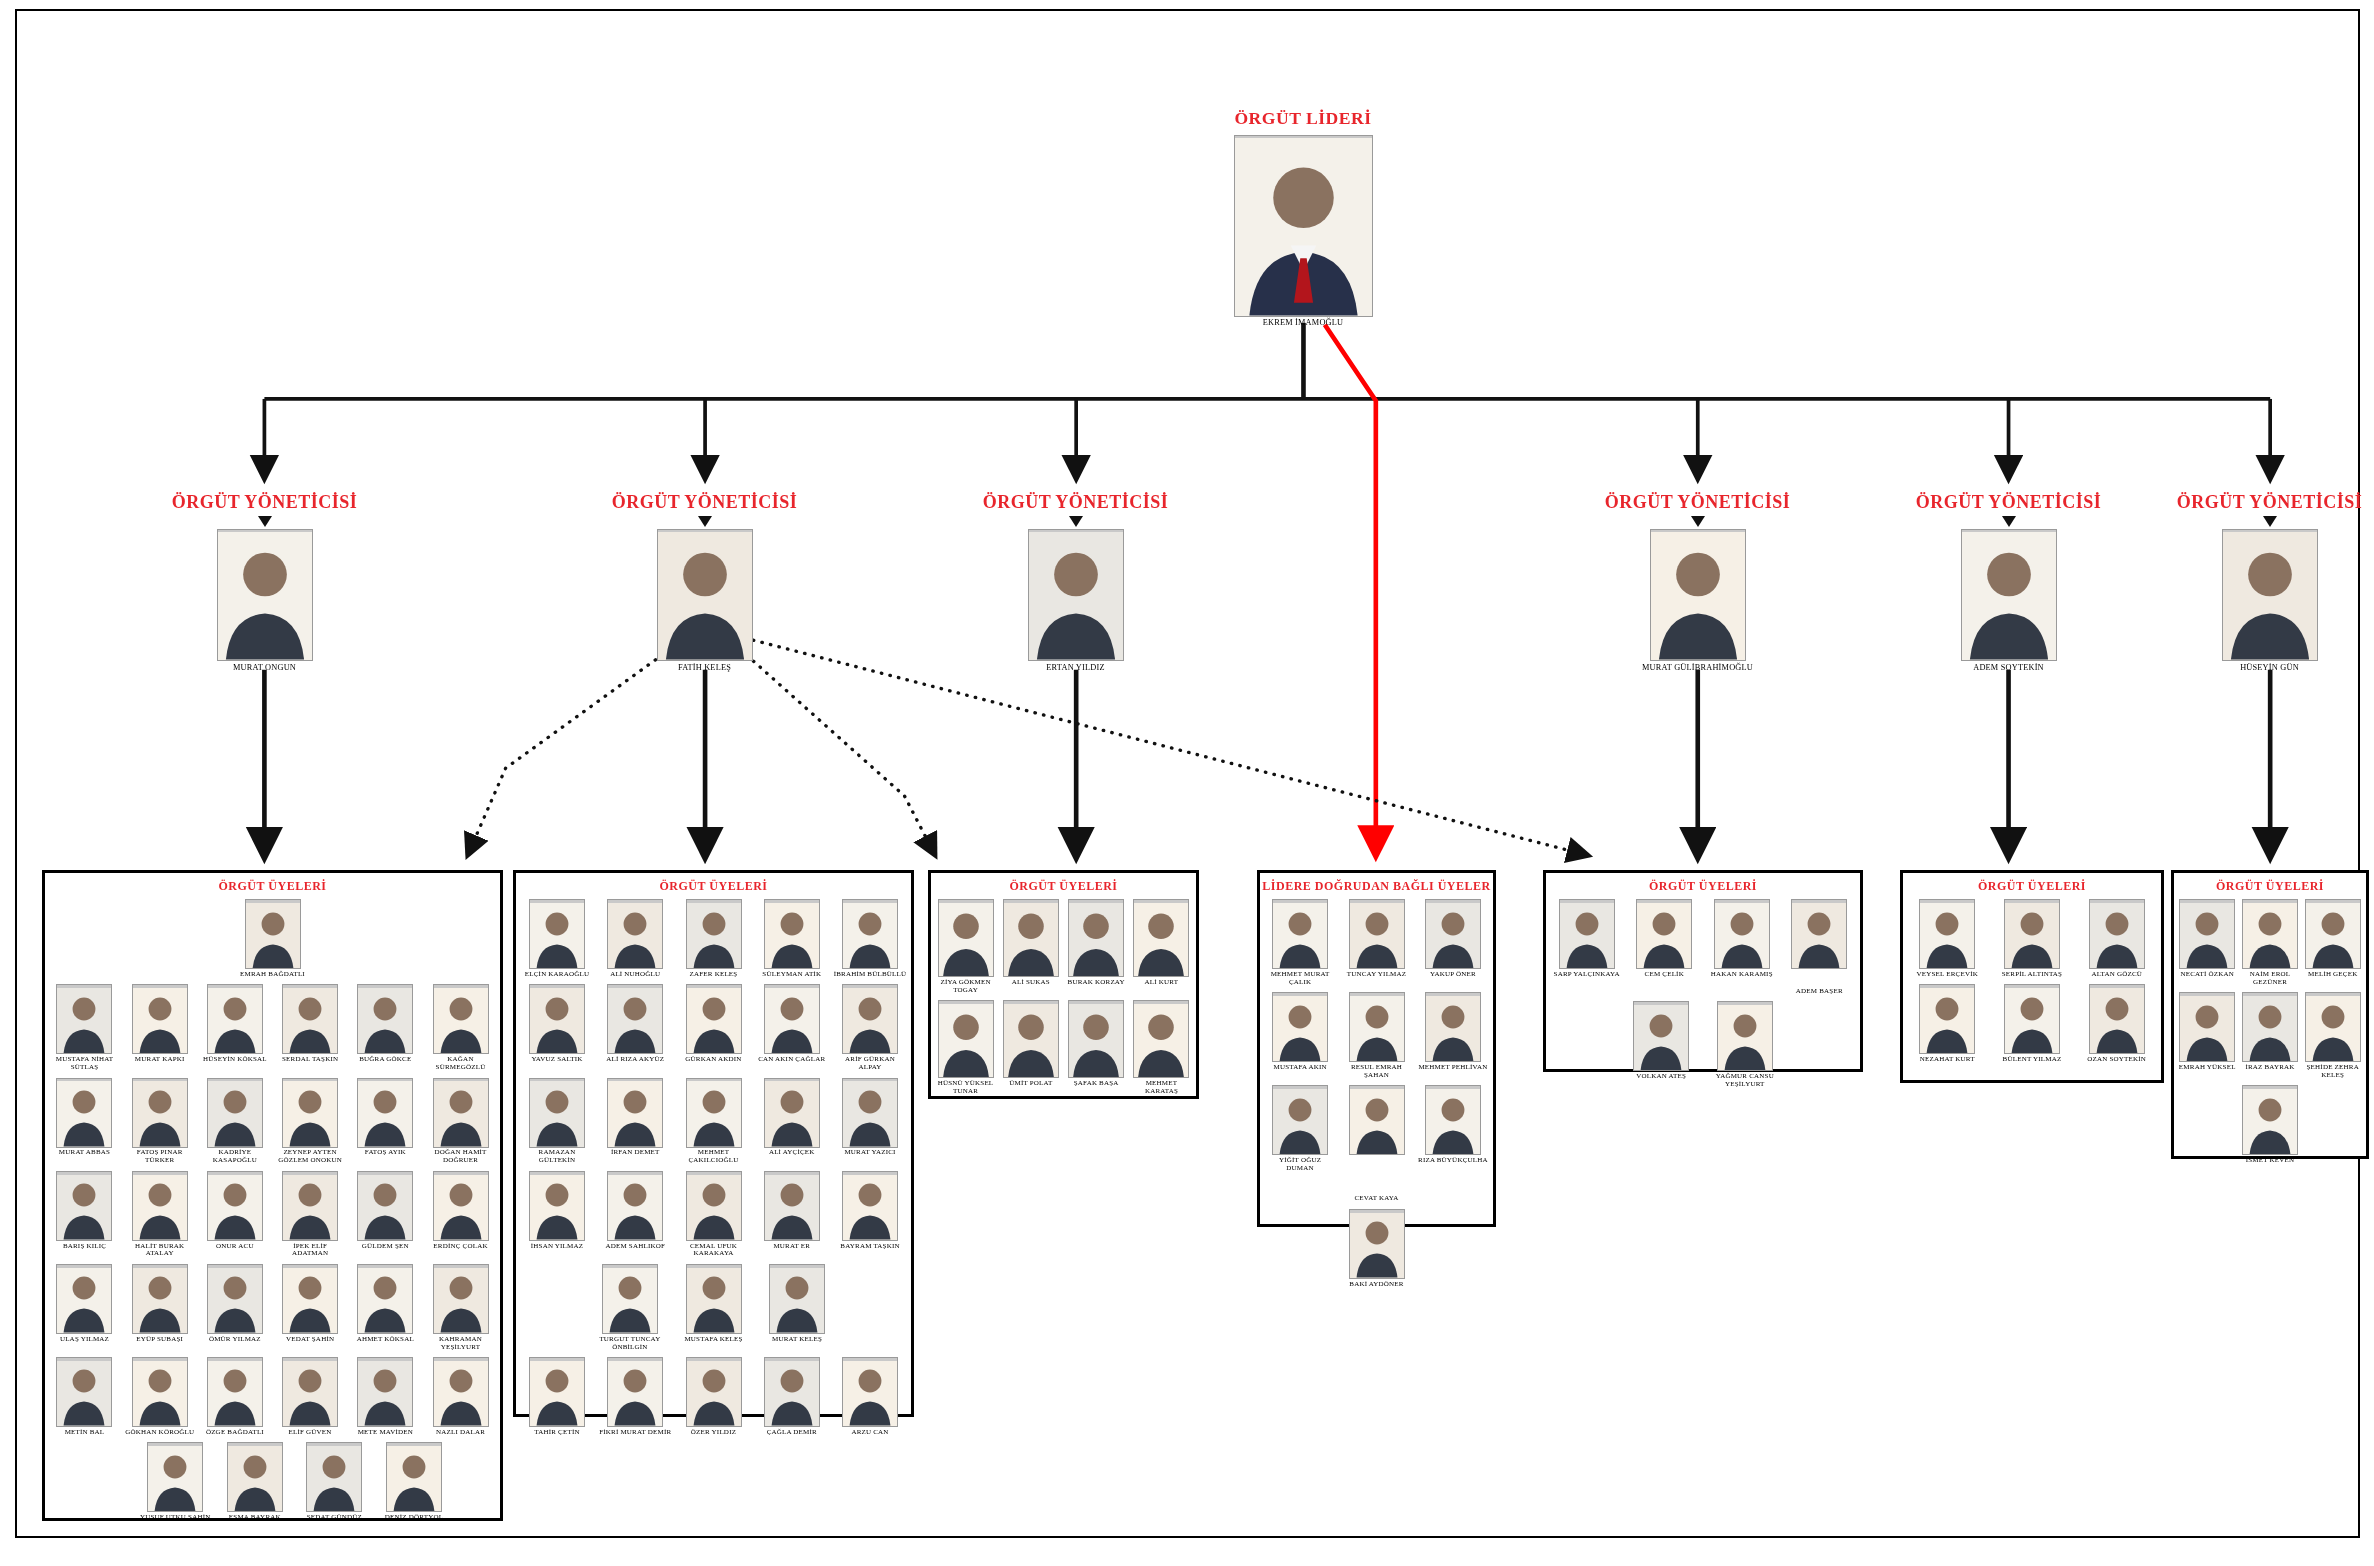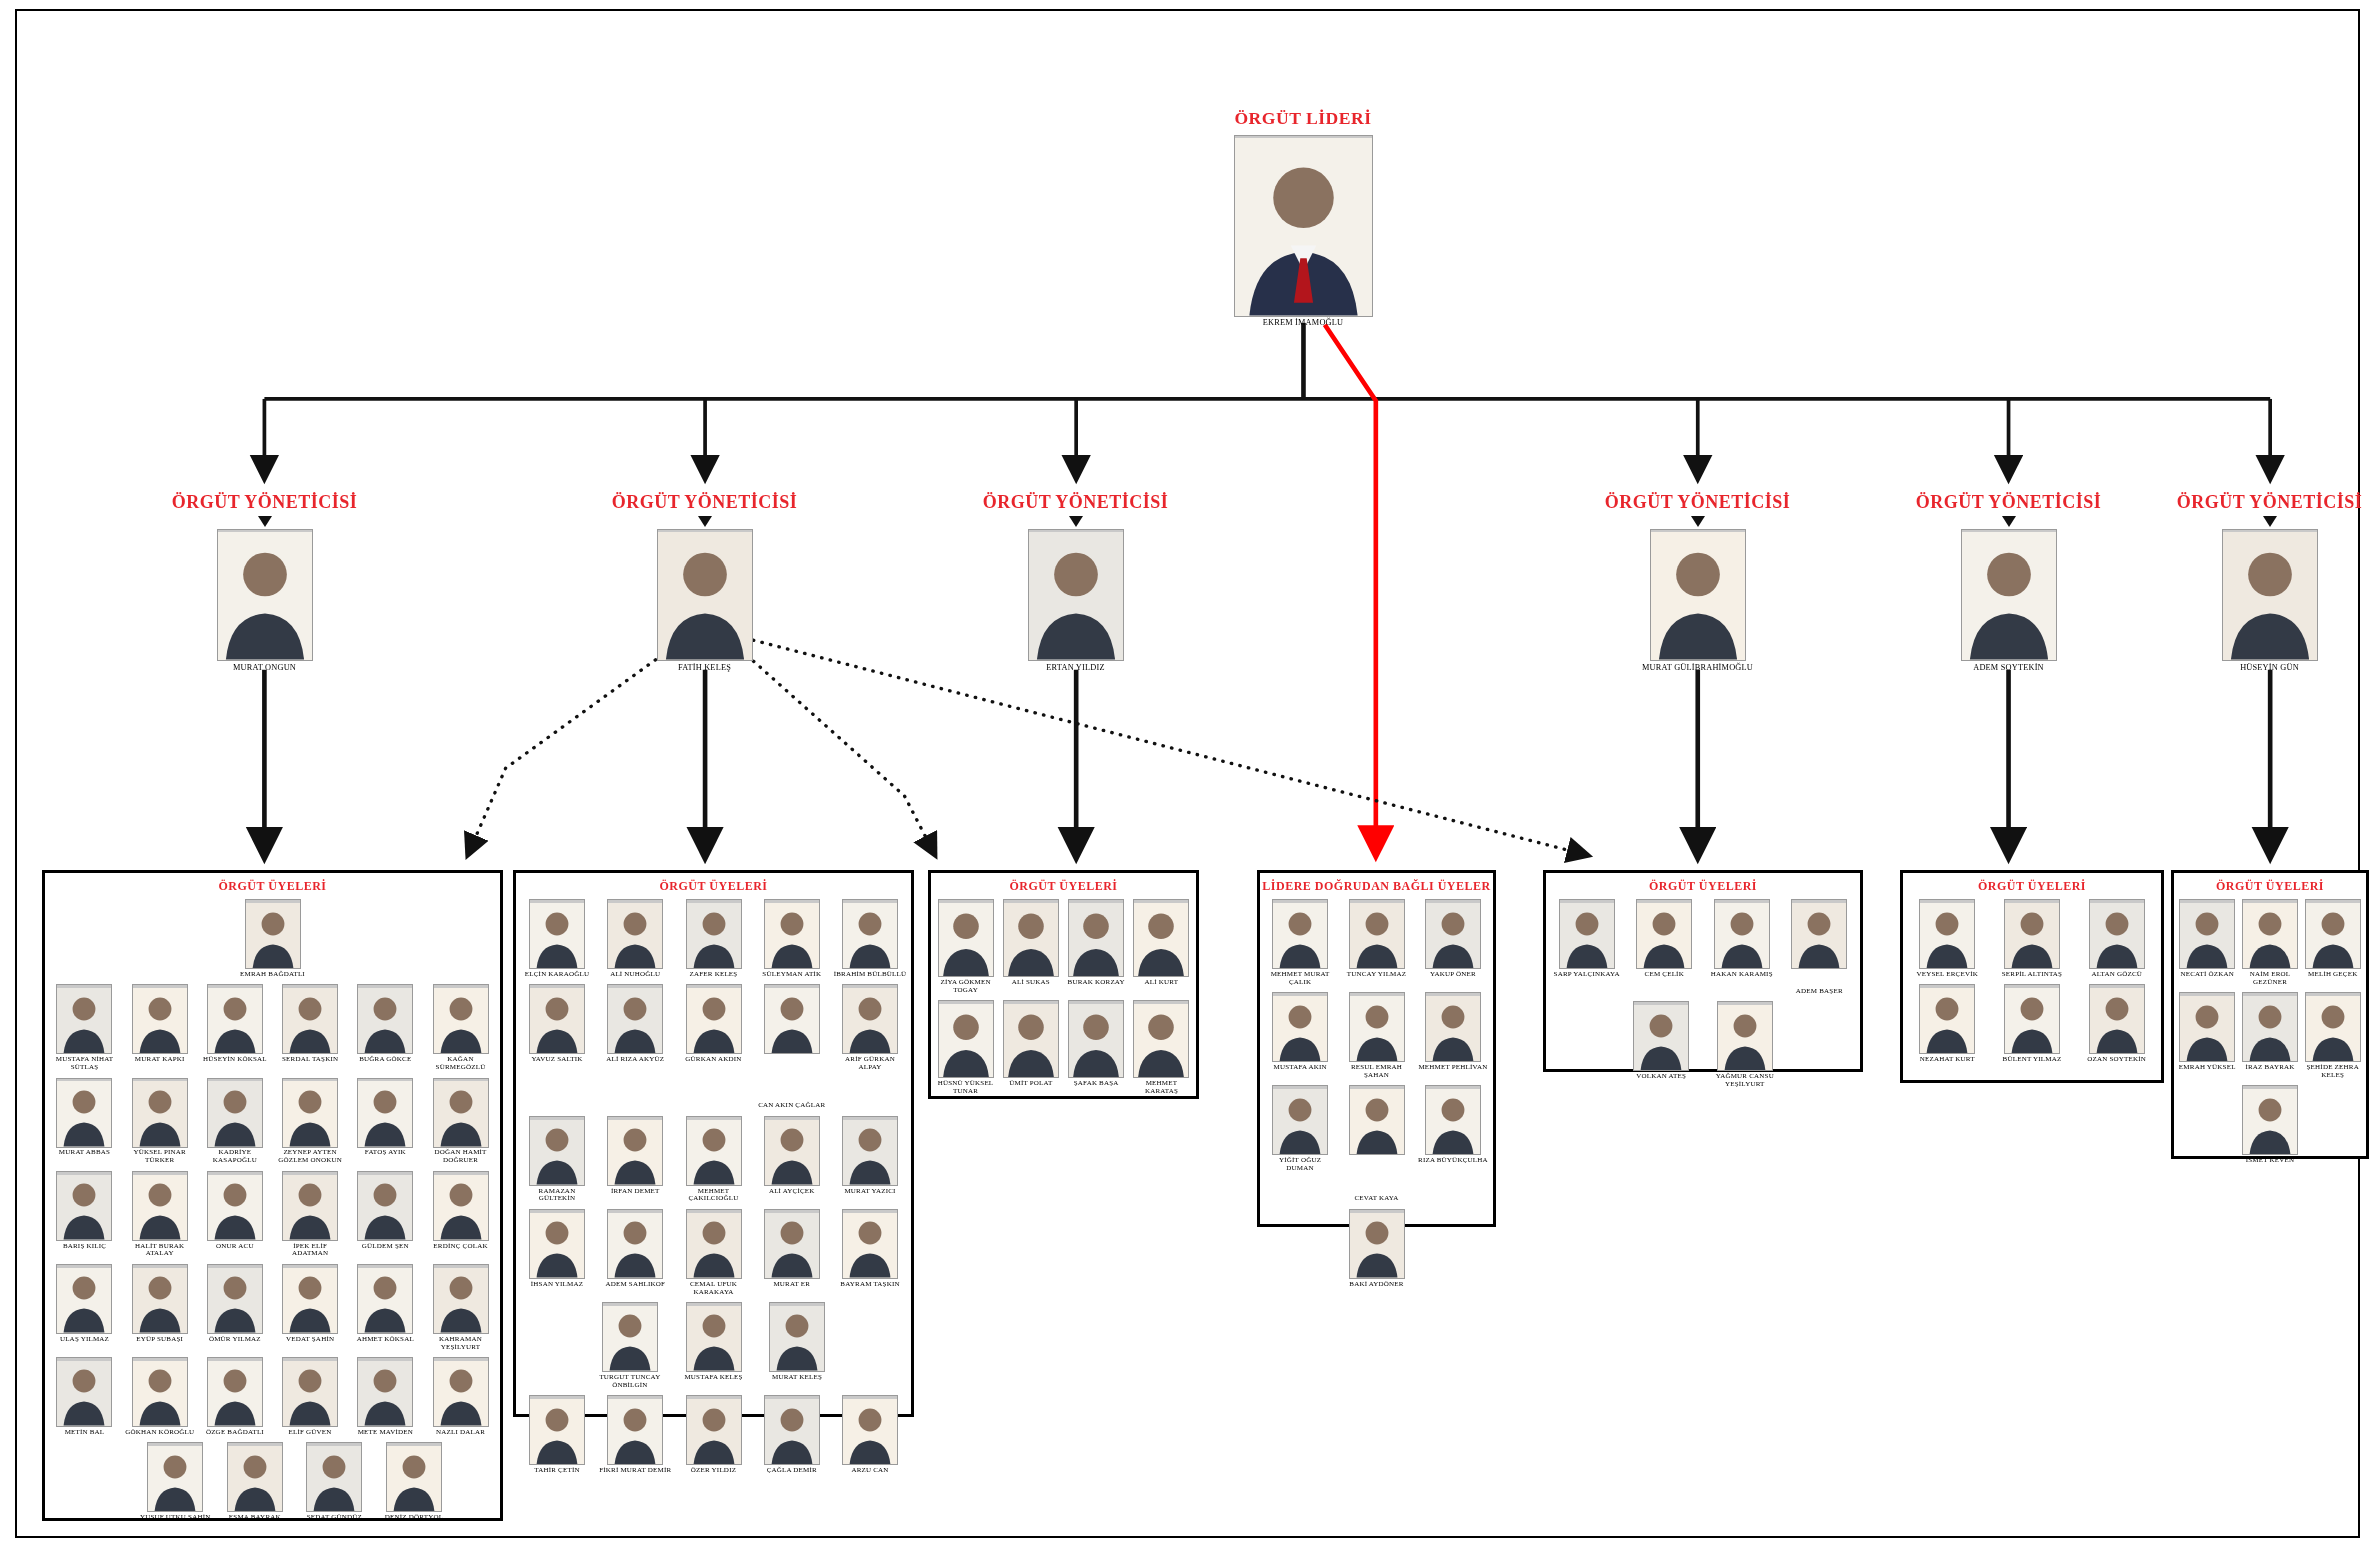--- a/index.html
+++ b/index.html
@@ -243,21 +243,21 @@
             </div>
             <div class="person-name">MURAT ABBAS</div>
           </div>
           <div class="cell v1" style="width: 74px;">
             <div class="photo">
               <svg viewBox="0 0 40 52">
                 <circle cx="20" cy="15" r="9.5" fill="#8a7260"></circle>
                 <path d="M3 52 Q5 33 20 32 Q35 33 37 52 Z" fill="#333a46"></path>
               </svg>
             </div>
-            <div class="person-name">YÜKSEL PINAR TÜRKER</div>
+            <div class="person-name">FATOŞ PINAR TÜRKER</div>
           </div>
           <div class="cell v2" style="width: 74px;">
             <div class="photo">
               <svg viewBox="0 0 40 52">
                 <circle cx="20" cy="15" r="9.5" fill="#8a7260"></circle>
                 <path d="M3 52 Q5 33 20 32 Q35 33 37 52 Z" fill="#333a46"></path>
               </svg>
             </div>
             <div class="person-name">KADRİYE KASAPOĞLU</div>
           </div>
@@ -566,21 +566,21 @@
           </div>
           <div class="cell v3" style="width: 78px;">
             <div class="photo">
               <svg viewBox="0 0 40 52">
                 <circle cx="20" cy="15" r="9.5" fill="#8a7260"></circle>
                 <path d="M3 52 Q5 33 20 32 Q35 33 37 52 Z" fill="#333a46"></path>
               </svg>
             </div>
             <div class="person-name">GÜRKAN AKDIN</div>
           </div>
-          <div class="cell v0" style="width: 78px; gap: 46px;">
+          <div class="cell v0" style="width: 78px;">
             <div class="photo">
               <svg viewBox="0 0 40 52">
                 <circle cx="20" cy="15" r="9.5" fill="#8a7260"></circle>
                 <path d="M3 52 Q5 33 20 32 Q35 33 37 52 Z" fill="#333a46"></path>
               </svg>
             </div>
             <div class="person-name">CAN AKIN ÇAĞLAR</div>
           </div>
           <div class="cell v1" style="width: 78px;">
             <div class="photo">

